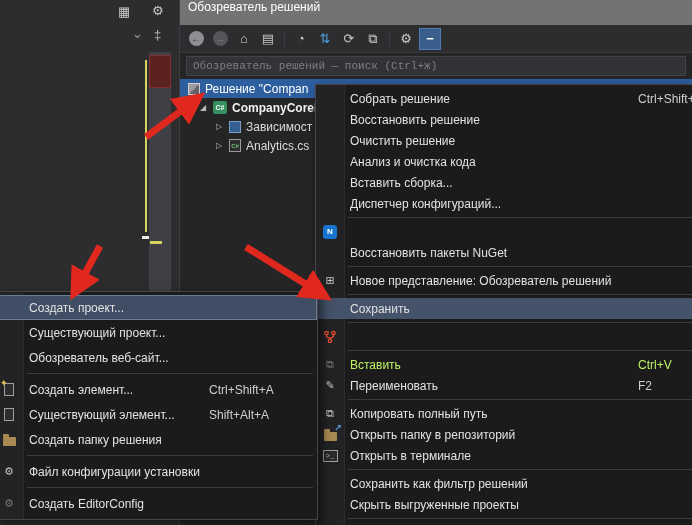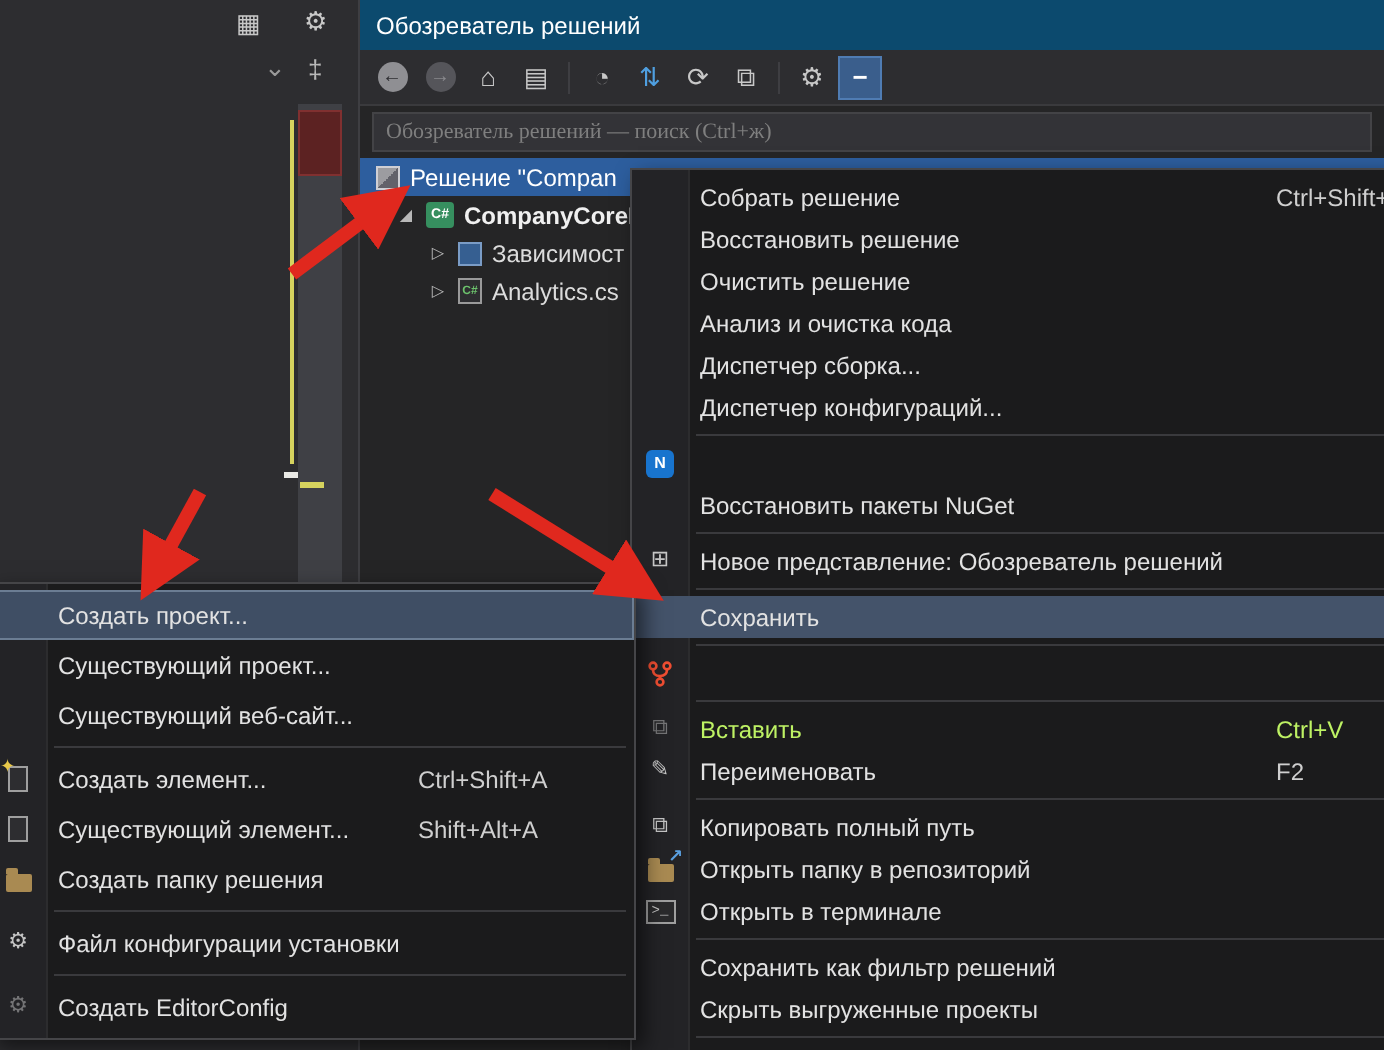--- a/index.html
+++ b/index.html
@@ -15,29 +15,29 @@
   .lp-chevron{left:132px;top:26px;color:#9a9a9a}
   .lp-splitter{left:154px;top:27px;color:#b8b8b8}
   .scroll-track{position:absolute;left:149px;top:52px;width:22px;height:248px;background:#3f4045}
   .scroll-thumb{position:absolute;left:149px;top:55px;width:22px;height:33px;background:#5c2222;border:1px solid #803030}
   .change-line{position:absolute;left:145px;top:60px;width:2px;height:172px;background:#d6d35e}
   .tick-white{position:absolute;left:142px;top:236px;width:7px;height:3px;background:#eaeae6}
   .tick-yellow{position:absolute;left:150px;top:241px;width:12px;height:3px;background:#d6d35e}
 
   
   .explorer{position:absolute;left:180px;top:0;width:512px;height:525px;background:#252526}
-  .titlebar{height:25px;background:#0c4a6e;color:#fff;display:flex;align-items:center;padding:0 8px;font-size:12px}
+  .titlebar{height:25px;background:#737373;color:#fff;display:flex;padding:0 8px;font-size:12px}
   .toolbar{height:28px;background:#2d2d30;display:flex;align-items:center;gap:2px;padding:0 5px;border-bottom:1px solid #3a3a3d}
   .tbtn{width:22px;height:22px;background:transparent;border:none;color:#c8c8c8;font-size:13px;display:flex;align-items:center;justify-content:center;cursor:default;padding:0}
   .tbtn .circ{width:15px;height:15px;border-radius:50%;background:#8f8f93;color:#2d2d30;display:flex;align-items:center;justify-content:center;font-size:10px;font-weight:bold}
   .tbtn .circ.dim{background:#55555a;color:#8a8a8e}
   .tbtn.blue{color:#4f9fe0}
   .tbtn.active{background:#3a5e8c;border:1px solid #4f7cb3;color:#fff;font-weight:bold}
   .tsep{width:1px;height:16px;background:#3e3e42;margin:0 3px}
-  .search{display:block;width:calc(100% - 12px);margin:3px 6px;height:20px;background:#333337;border:1px solid #434346;color:#bbb;font-size:11px;padding:0 6px;font-family:Liberation Serif, serif}
+  .search{display:block;width:calc(100% - 12px);margin:3px 6px;height:20px;background:#333337;border:1px solid #434346;color:#bbb;font-size:11px;padding:0 6px;font-family:Liberation Mono, monospace}
   .search::placeholder{color:#7f7f7f}
 
   .tree{position:relative;margin-top:2px}
   .trow{height:19px;display:flex;align-items:center;font-size:12px;color:#dcdcdc;gap:5px;white-space:nowrap;overflow:hidden}
   .trow.selected{background:#2d5e9e;color:#fff}
   .ind0{padding-left:8px}.ind1{padding-left:18px}.ind2{padding-left:34px}
   .expander{width:10px;color:#b8b8b8;font-size:8px;text-align:center;flex:0 0 10px}
   .proj-label{font-weight:bold;color:#f0f0f0}
   .ico-sln{width:12px;height:12px;background:linear-gradient(135deg,#9c9ca0 0 50%,#62626a 50% 100%);border:1px solid #cfcfd4;flex:0 0 12px}
   .ico-csp{width:14px;height:13px;background:#368f5f;border-radius:2px;color:#fff;font-size:7px;font-weight:bold;display:flex;align-items:center;justify-content:center;flex:0 0 14px}
@@ -168,21 +168,21 @@
       <span class="mlabel">Очистить решение</span>
       <span class="mshort"></span>
     </div>
     <div class="mi">
       <span class="mico"></span>
       <span class="mlabel">Анализ и очистка кода</span>
       <span class="mshort"></span>
     </div>
     <div class="mi">
       <span class="mico"></span>
-      <span class="mlabel">Диспетчер сборка...</span>
+      <span class="mlabel">Вставить сборка...</span>
       <span class="mshort"></span>
     </div>
     <div class="mi">
       <span class="mico"></span>
       <span class="mlabel">Диспетчер конфигураций...</span>
       <span class="mshort"></span>
     </div>
     <div class="msep"></div>
     <div class="mi">
       <span class="mico">
@@ -285,21 +285,21 @@
       <span class="mlabel">Создать проект...</span>
       <span class="mshort"></span>
     </div>
     <div class="mi">
       <span class="mico"></span>
       <span class="mlabel">Существующий проект...</span>
       <span class="mshort"></span>
     </div>
     <div class="mi">
       <span class="mico"></span>
-      <span class="mlabel">Существующий веб-сайт...</span>
+      <span class="mlabel">Обозреватель веб-сайт...</span>
       <span class="mshort"></span>
     </div>
     <div class="msep"></div>
     <div class="mi">
       <span class="mico">
         <span class="ico-doc">
             <span class="st">✦</span>
           </span>
       </span>
       <span class="mlabel">Создать элемент...</span>

